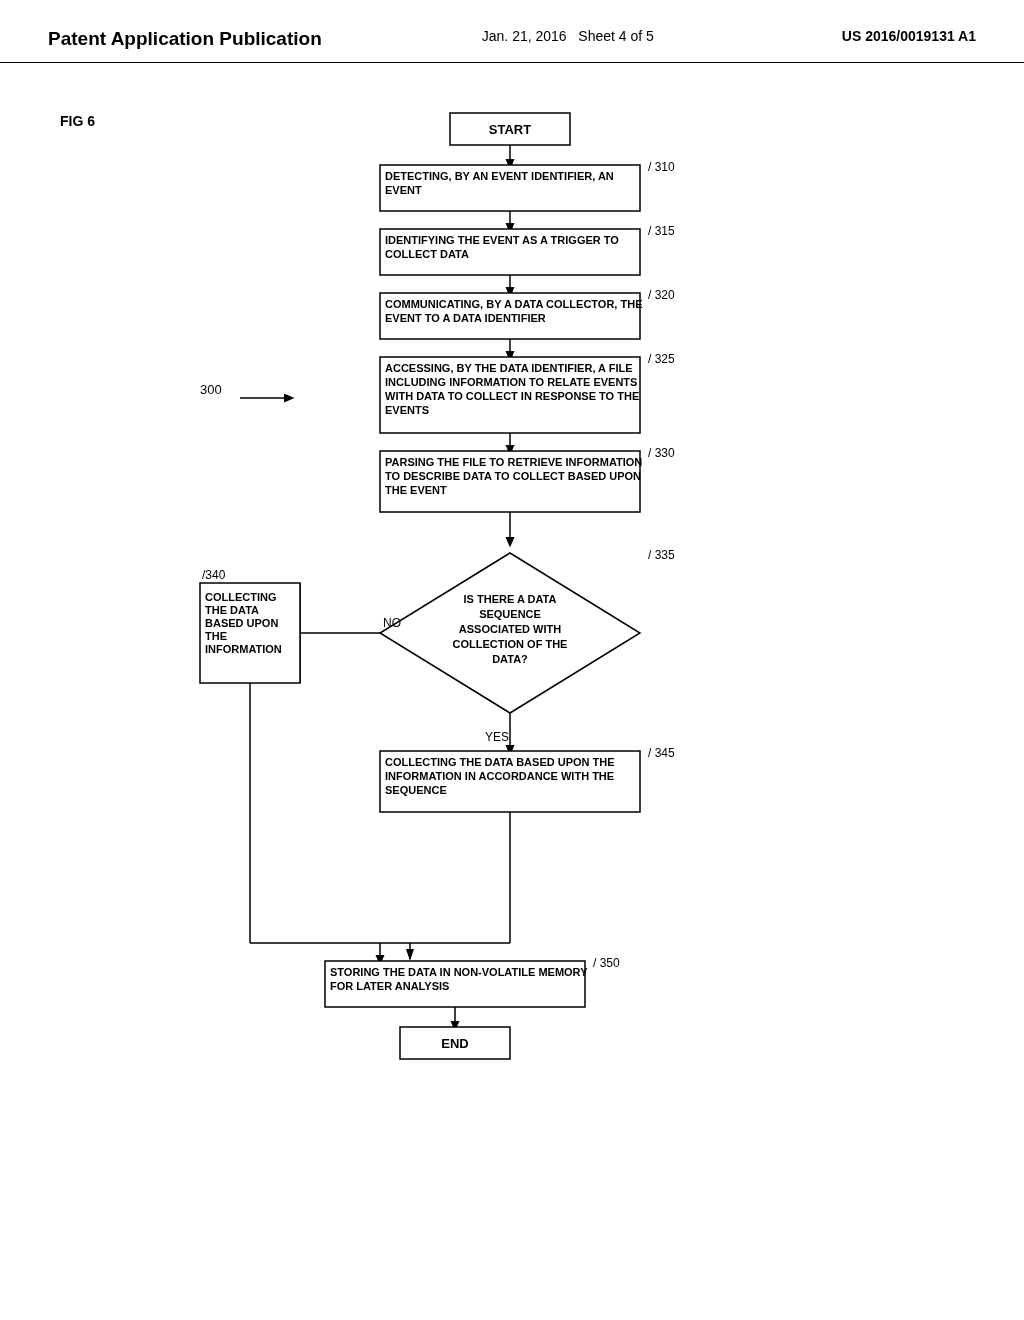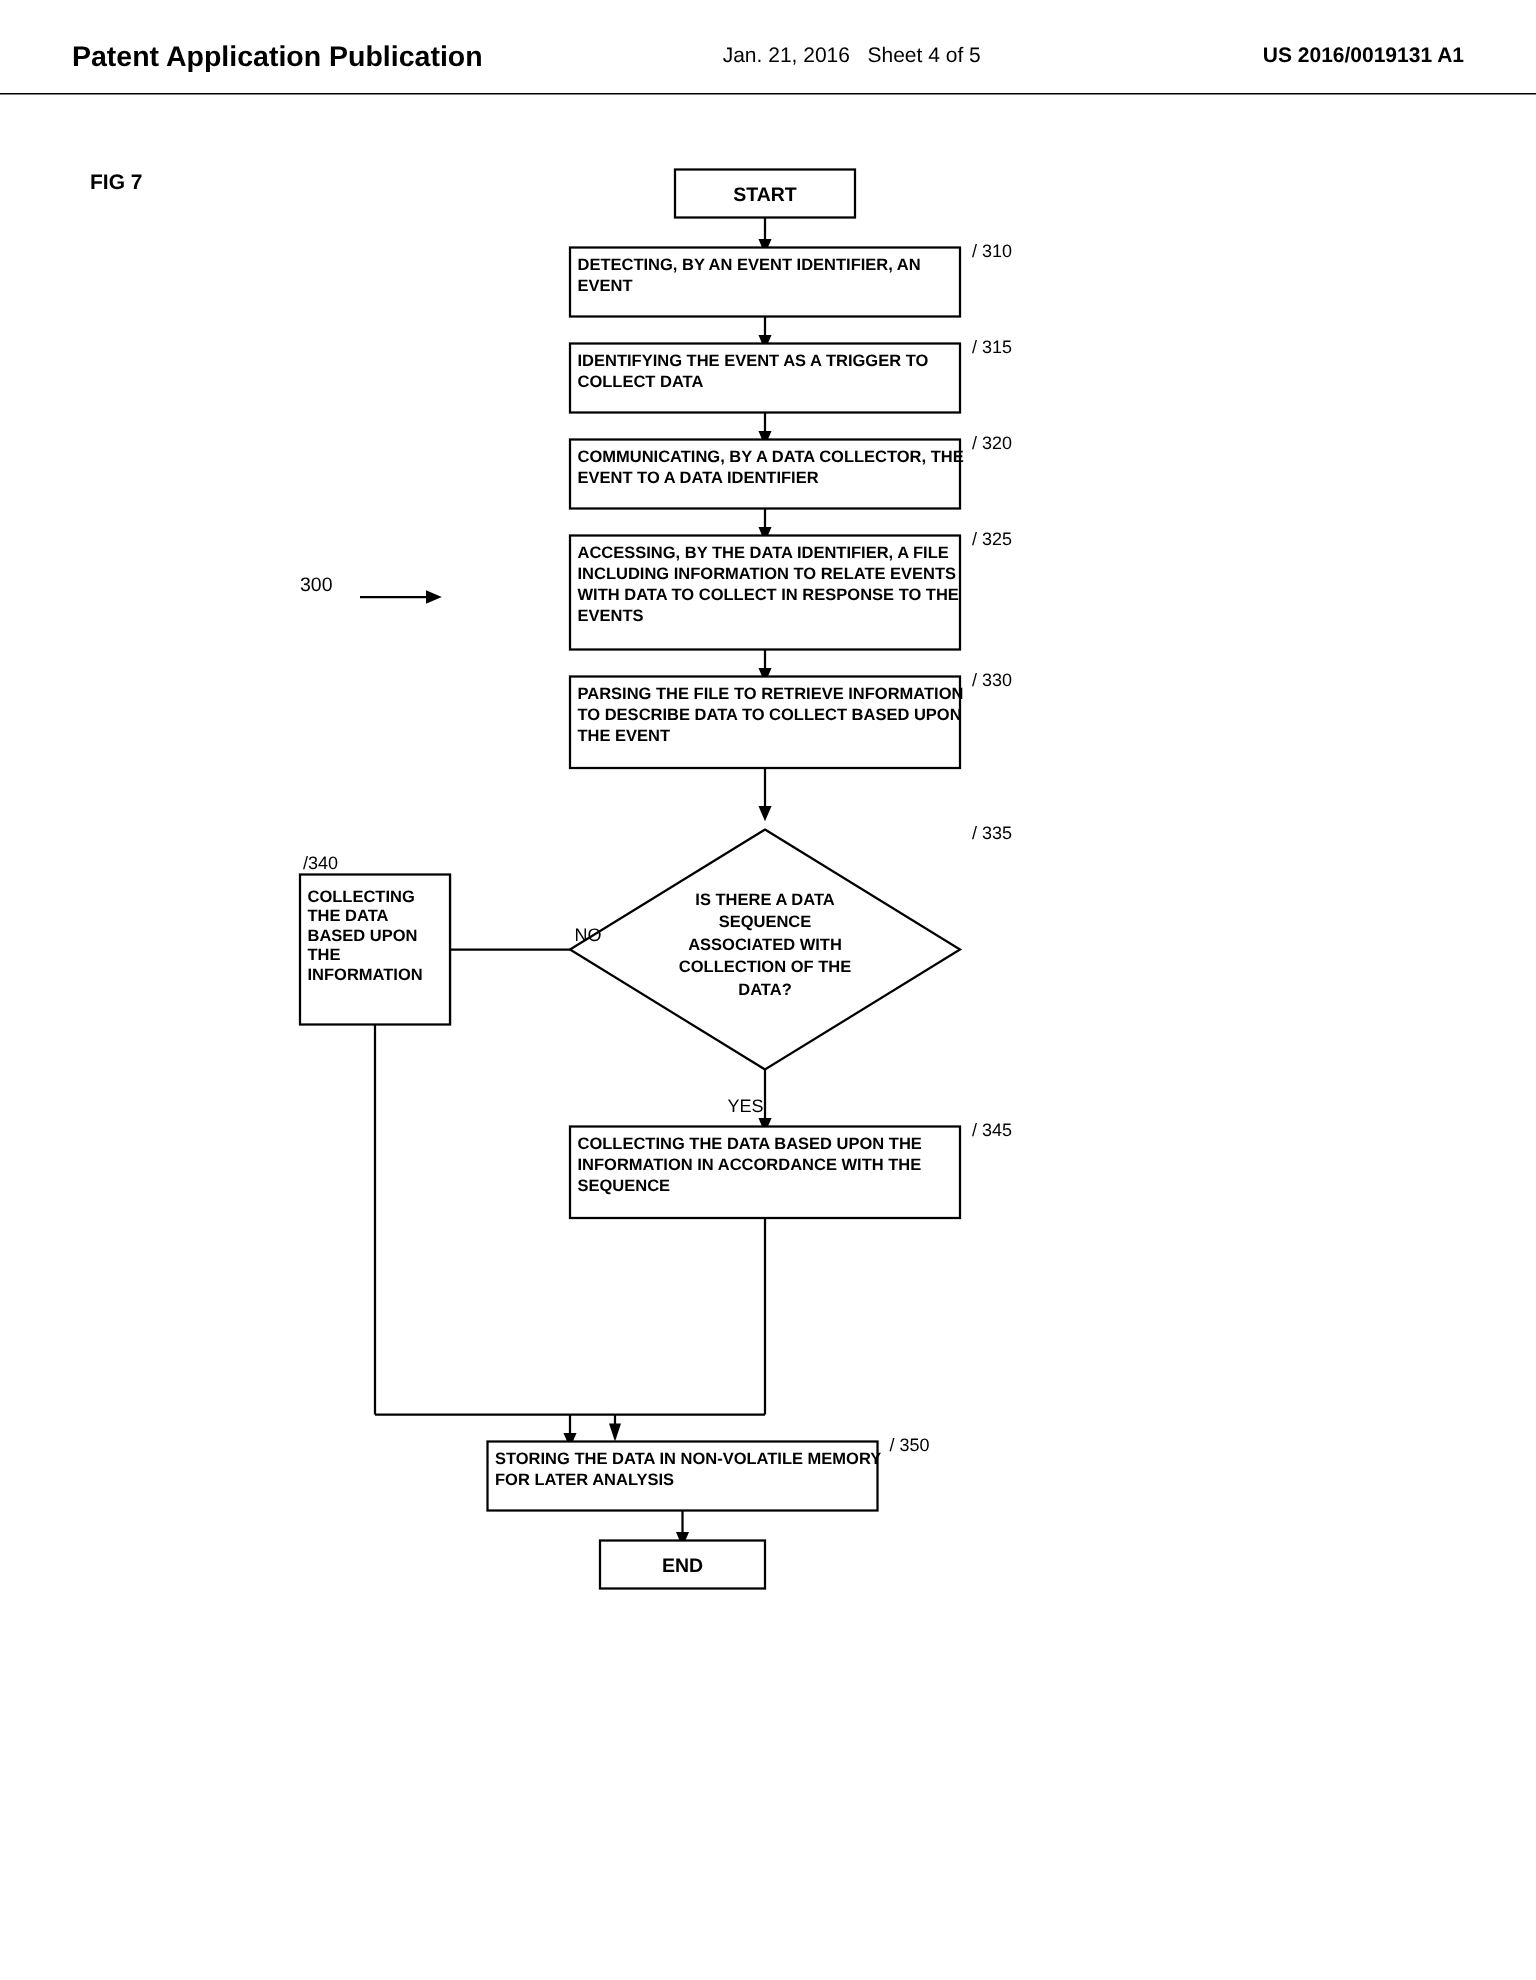--- a/index.html
+++ b/index.html
@@ -71,21 +71,21 @@
 
 <div class="header">
   <div class="header-left">Patent Application Publication</div>
   <div class="header-center">
     <span>Jan. 21, 2016</span>&nbsp;&nbsp;&nbsp;<span>Sheet 4 of 5</span>
   </div>
   <div class="header-right">US 2016/0019131 A1</div>
 </div>
 
 <div class="content">
-  <div class="fig-label">FIG 7</div>
+  <div class="fig-label">FIG 6</div>
 
   <div class="flowchart" style="margin-left: 60px; margin-top: 10px;">
     <svg class="fc-svg" viewBox="0 0 760 1150" xmlns="http://www.w3.org/2000/svg">
 
       <rect x="280" y="10" width="120" height="32" fill="white" stroke="black" stroke-width="1.5"></rect>
       <text x="340" y="31" text-anchor="middle" font-size="13" font-weight="bold" font-family="Arial">START</text>
 
       <line x1="340" y1="42" x2="340" y2="62" stroke="black" stroke-width="1.5" marker-end="url(#arrow)"></line>
 
       <rect x="210" y="62" width="260" height="46" fill="white" stroke="black" stroke-width="1.5"></rect>

